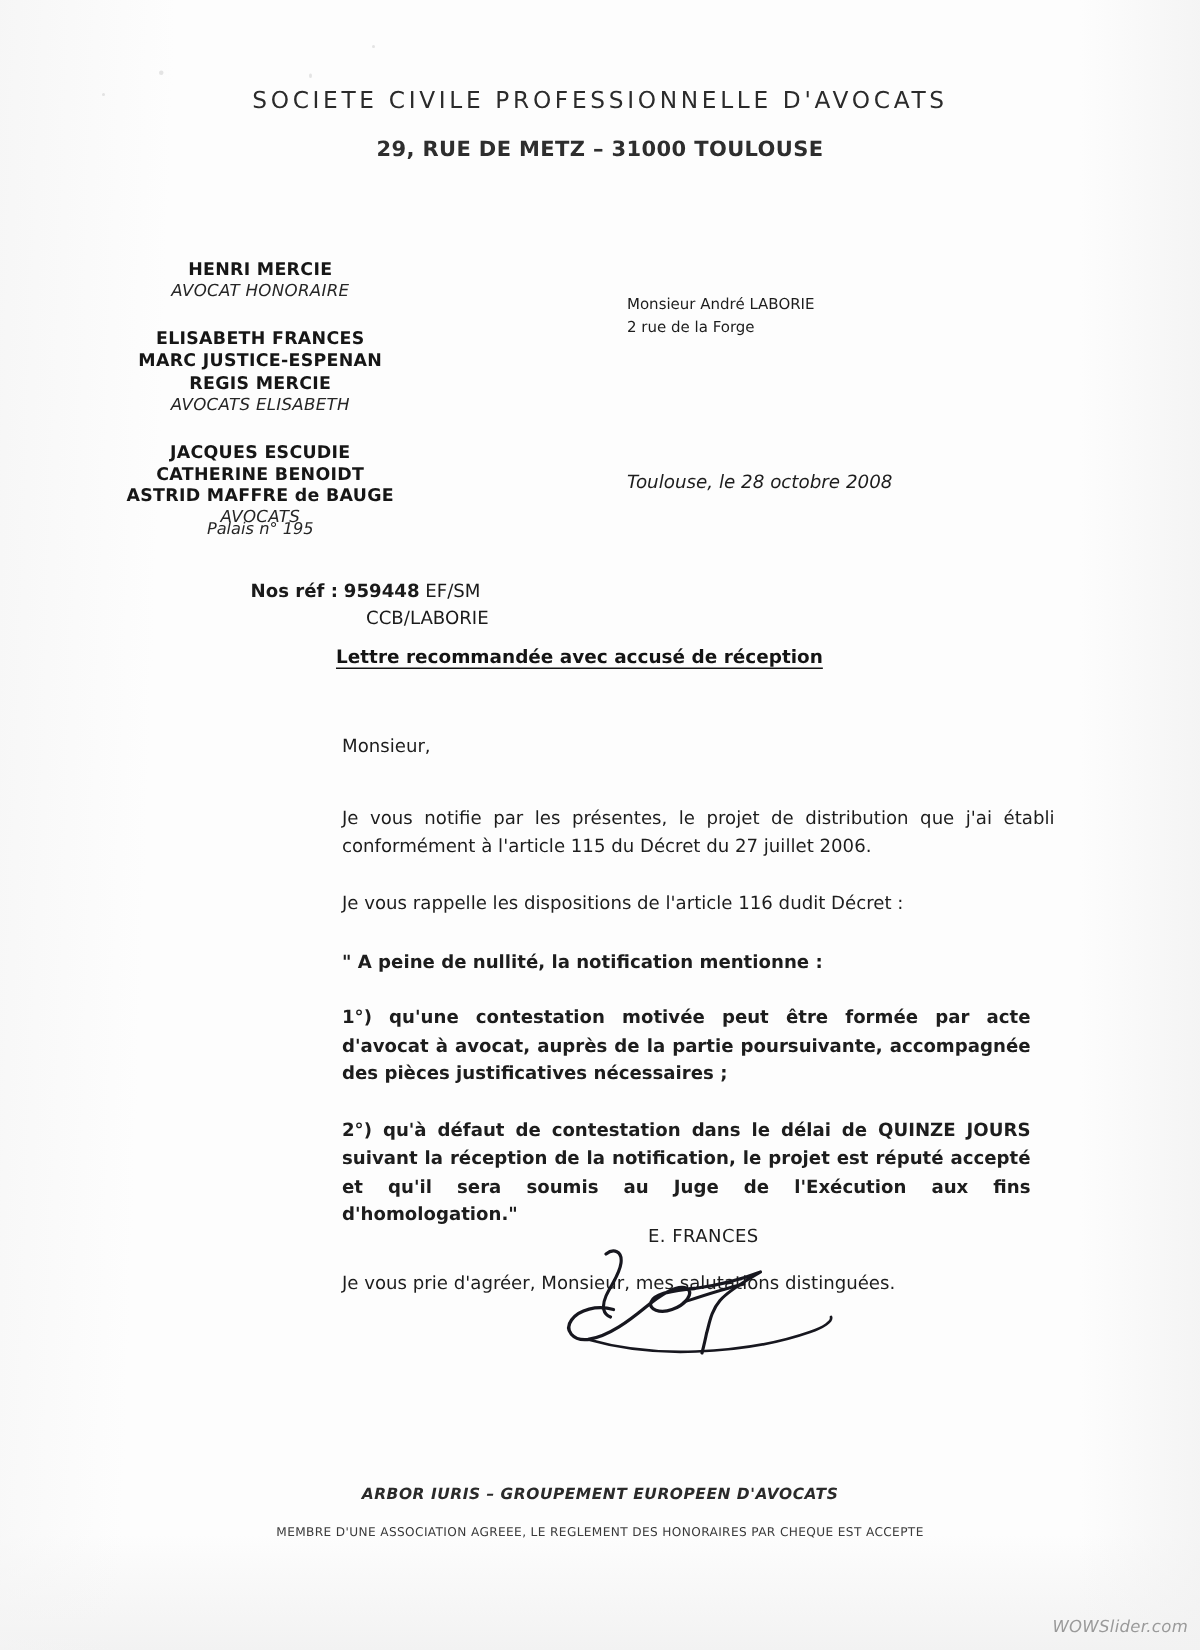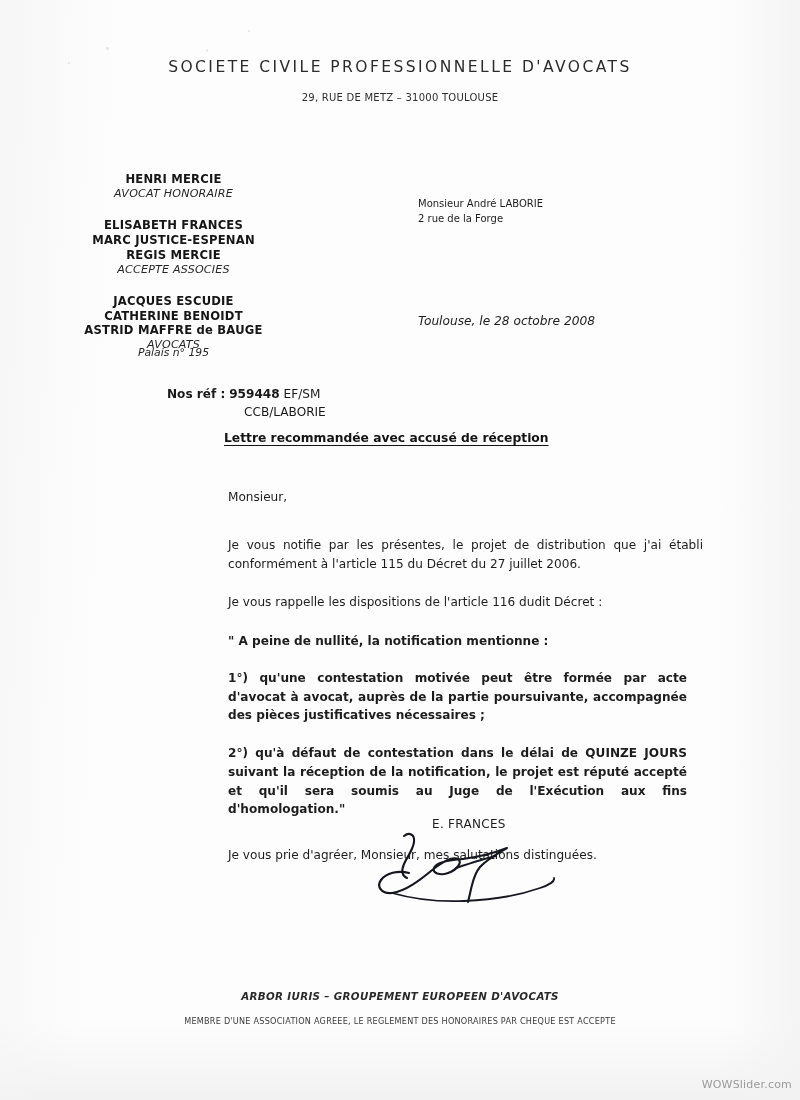--- a/index.html
+++ b/index.html
@@ -42,23 +42,24 @@
     font-size: 15.5px;
     letter-spacing: 2.45px;
     font-weight: 400;
     color: #2b2b2b;
   }
   .lh-addr {
     position: absolute;
     left: 0; right: 0;
     top: 92px;
     text-align: center;
-    font-size: 10px;
+    font-size: 14px;
     letter-spacing: .25px;
     color: #2e2e2e;
+    font-weight: bold;
   }
   .lh-contact {
     position: absolute;
     left: 0; right: 0;
     top: 107px;
     text-align: center;
     font-size: 10.2px;
     letter-spacing: .05px;
     color: #333;
   }
@@ -212,20 +213,21 @@
     letter-spacing: .25px;
     color: #3a3a3a;
   }
   .watermark {
     position: absolute;
     right: 8px;
     bottom: 9px;
     font-size: 11px;
     letter-spacing: .2px;
     color: #9a9a9a;
+    font-style: italic;
   }
 </style>
 </head>
 <body>
 
 <div class="page">
 
   <div class="scan-tint"></div>
   <div class="speck" style="left:106px;top:47px;width:3px;height:3px;"></div>
   <div class="speck" style="left:68px;top:62px;width:2px;height:2px;"></div>
@@ -237,21 +239,21 @@
 
   <div class="names">
     <div class="name-group">
       <div class="name-line">HENRI MERCIE</div>
       <div class="name-role">AVOCAT HONORAIRE</div>
     </div>
     <div class="name-group">
       <div class="name-line">ELISABETH FRANCES</div>
       <div class="name-line">MARC JUSTICE-ESPENAN</div>
       <div class="name-line">REGIS MERCIE</div>
-      <div class="name-role">ACCEPTE ASSOCIES</div>
+      <div class="name-role">AVOCATS ELISABETH</div>
     </div>
     <div class="name-group">
       <div class="name-line">JACQUES ESCUDIE</div>
       <div class="name-line">CATHERINE BENOIDT</div>
       <div class="name-line">ASTRID MAFFRE de BAUGE</div>
       <div class="name-role">AVOCATS</div>
     </div>
   </div>
   <div class="palais">Palais n° 195</div>
 

